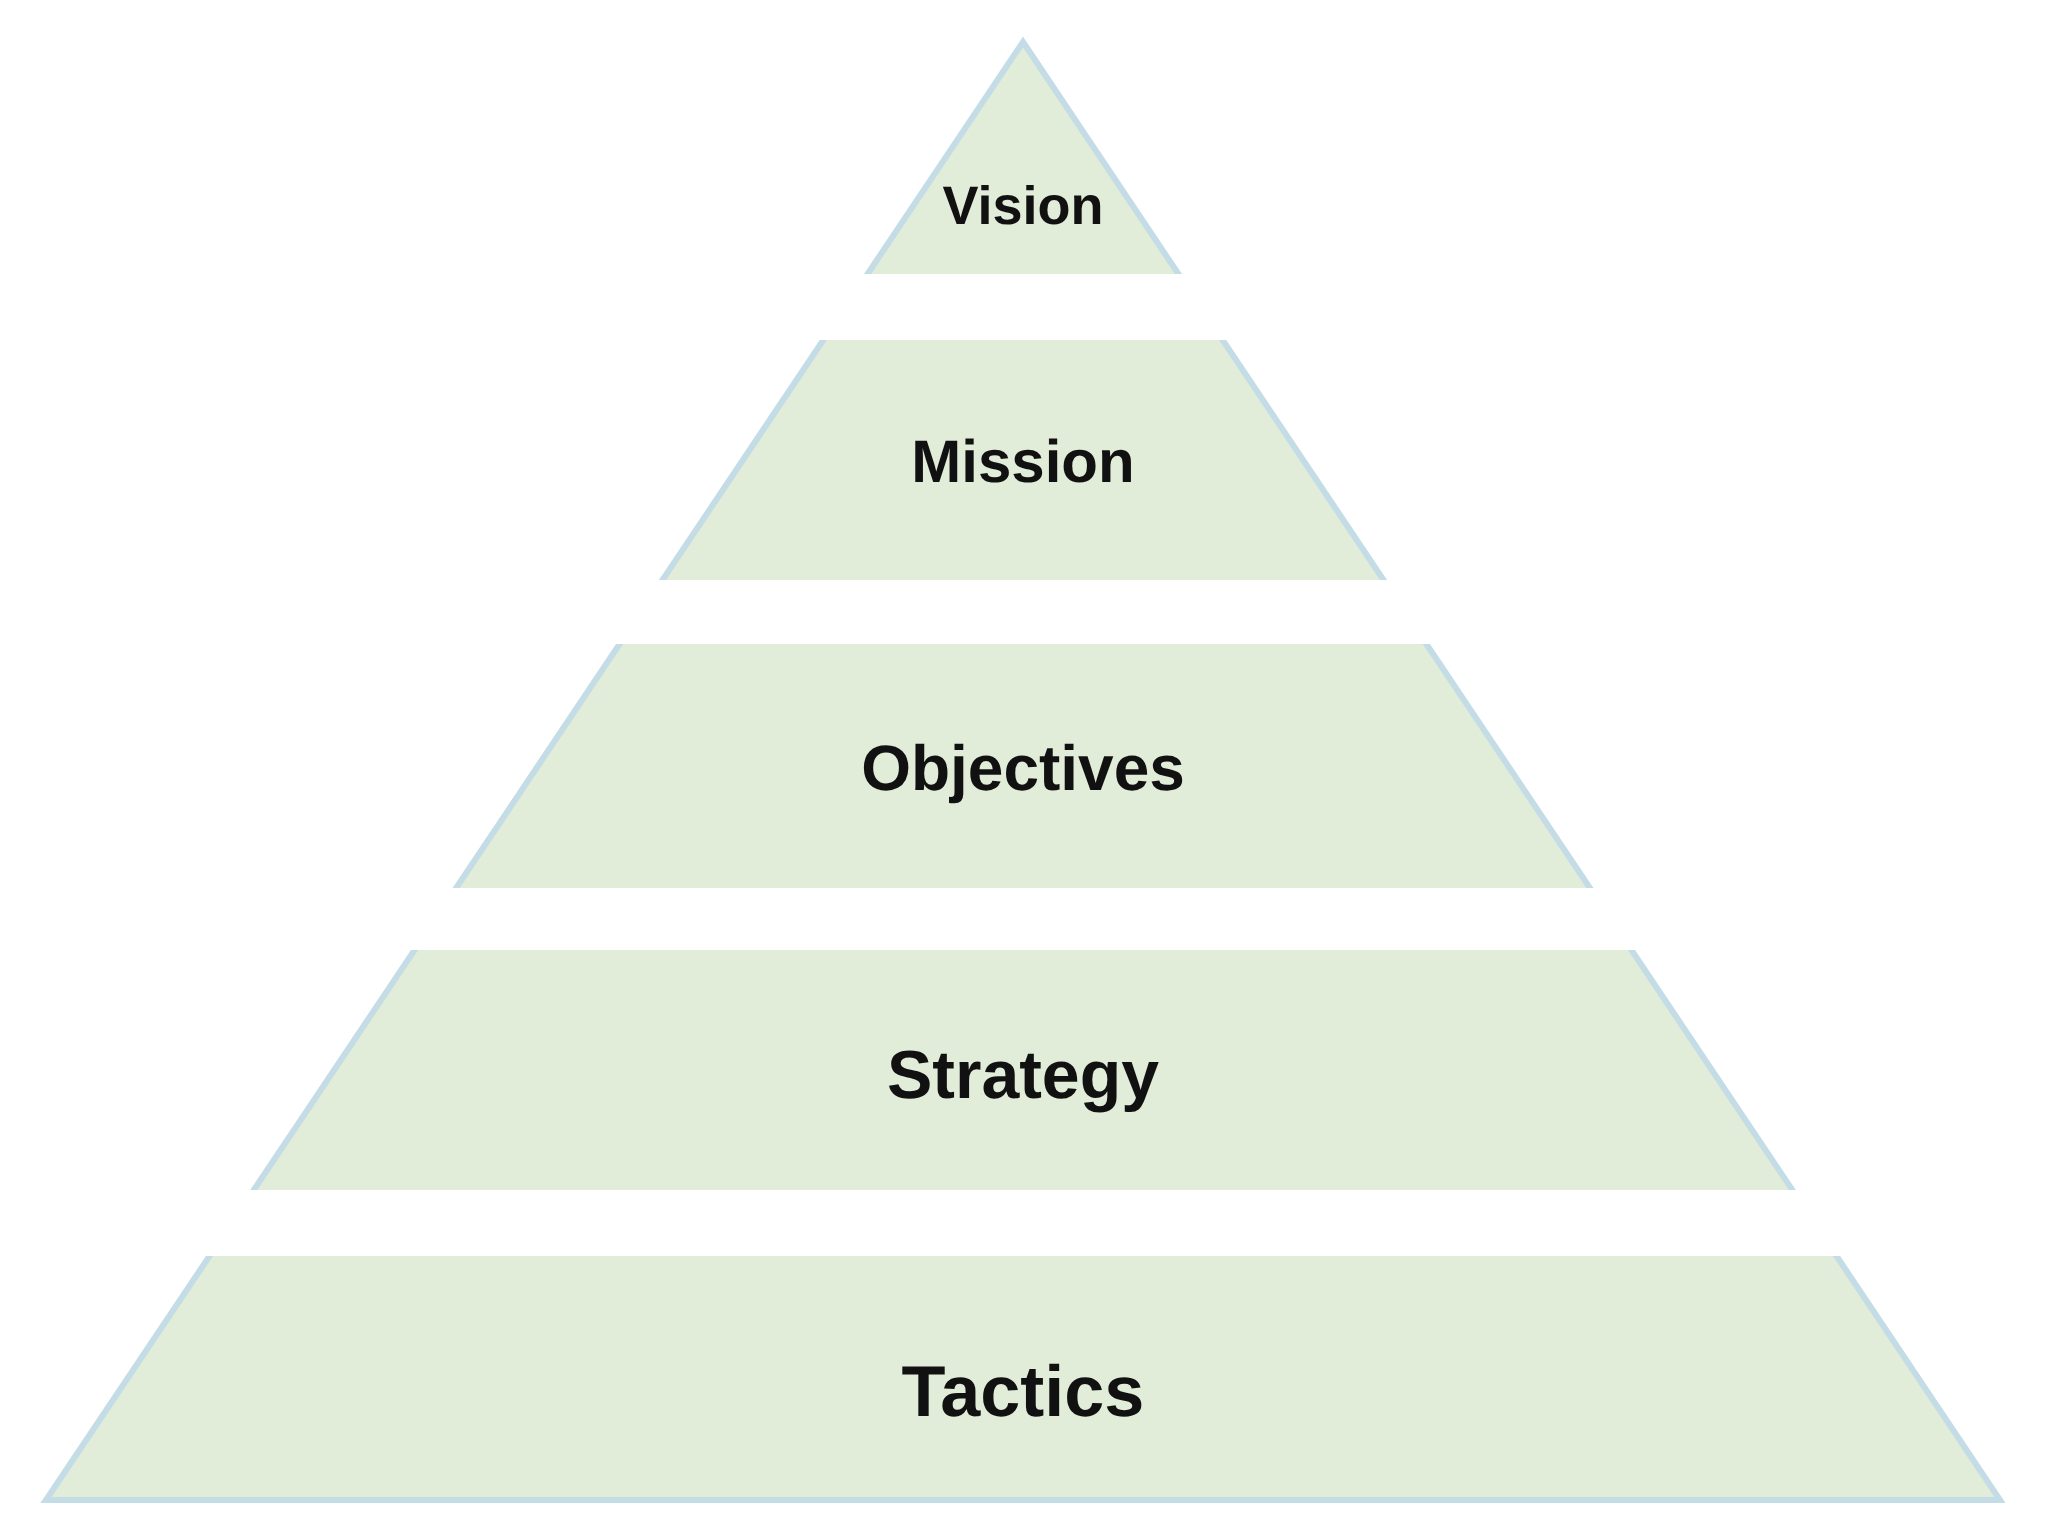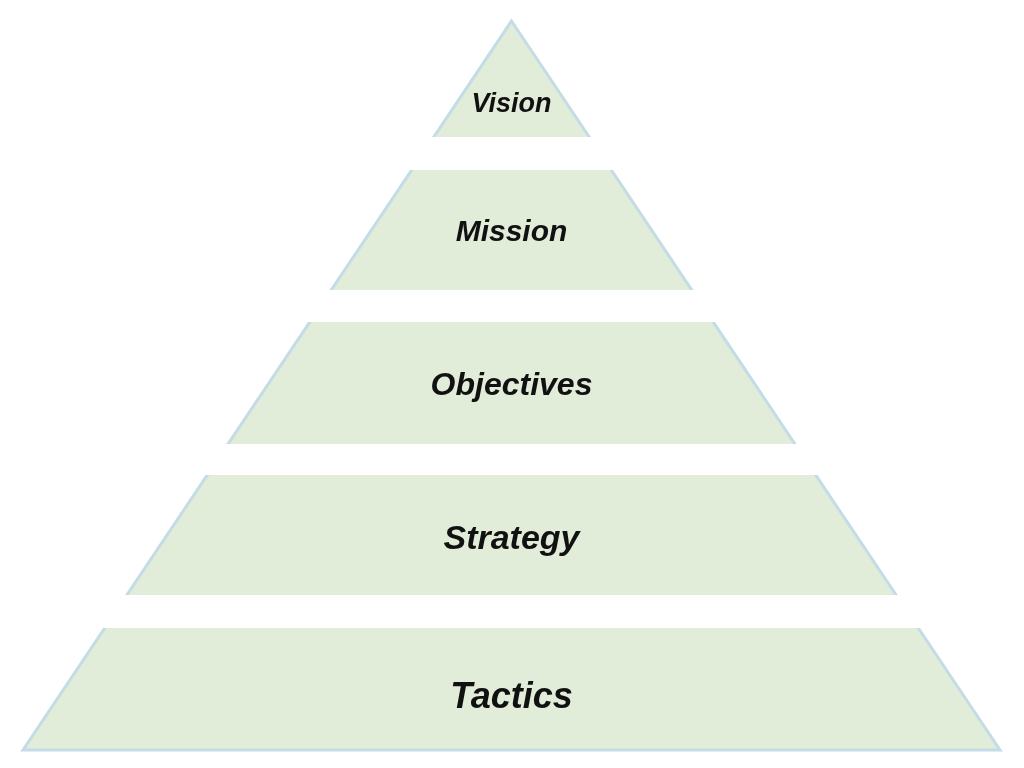--- a/index.html
+++ b/index.html
@@ -13,21 +13,20 @@
     padding: 0;
     background: var(--bg);
   }
   .canvas {
     position: relative;
     width: 1024px;
     height: 768px;
     background: var(--bg);
     overflow: hidden;
     font-family: "Liberation Sans", sans-serif;
-    font-style: italic;
   }
   svg.pyramid {
     display: block;
     width: 1024px;
     height: 768px;
   }
   .tri {
     fill: var(--fill);
     stroke: var(--border);
     stroke-width: 3;

